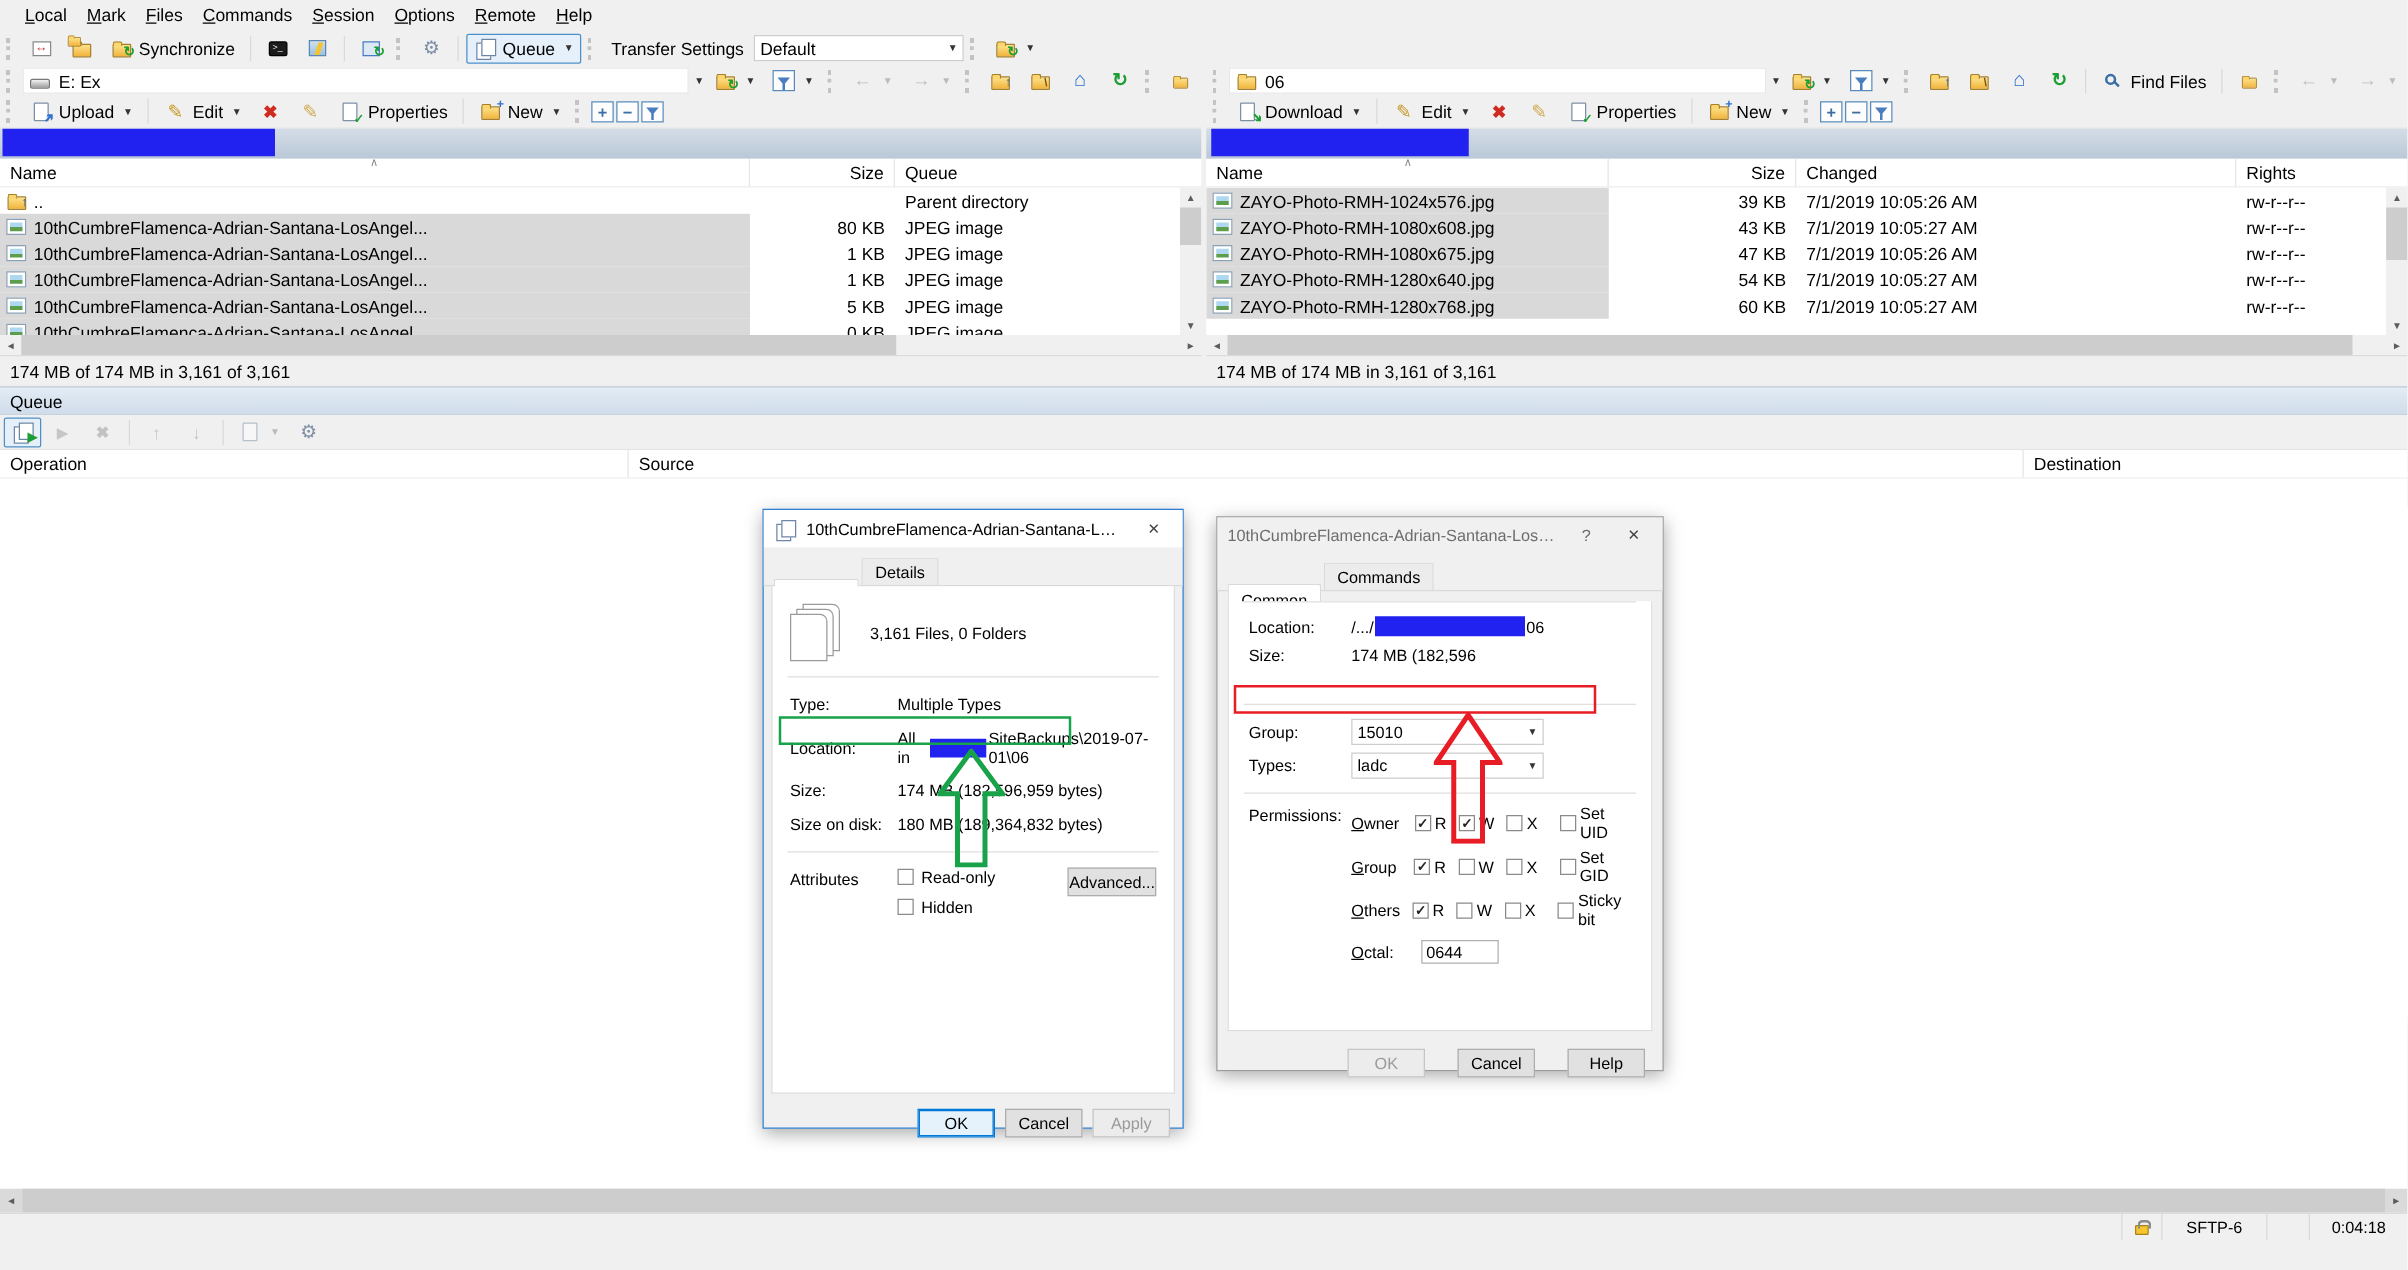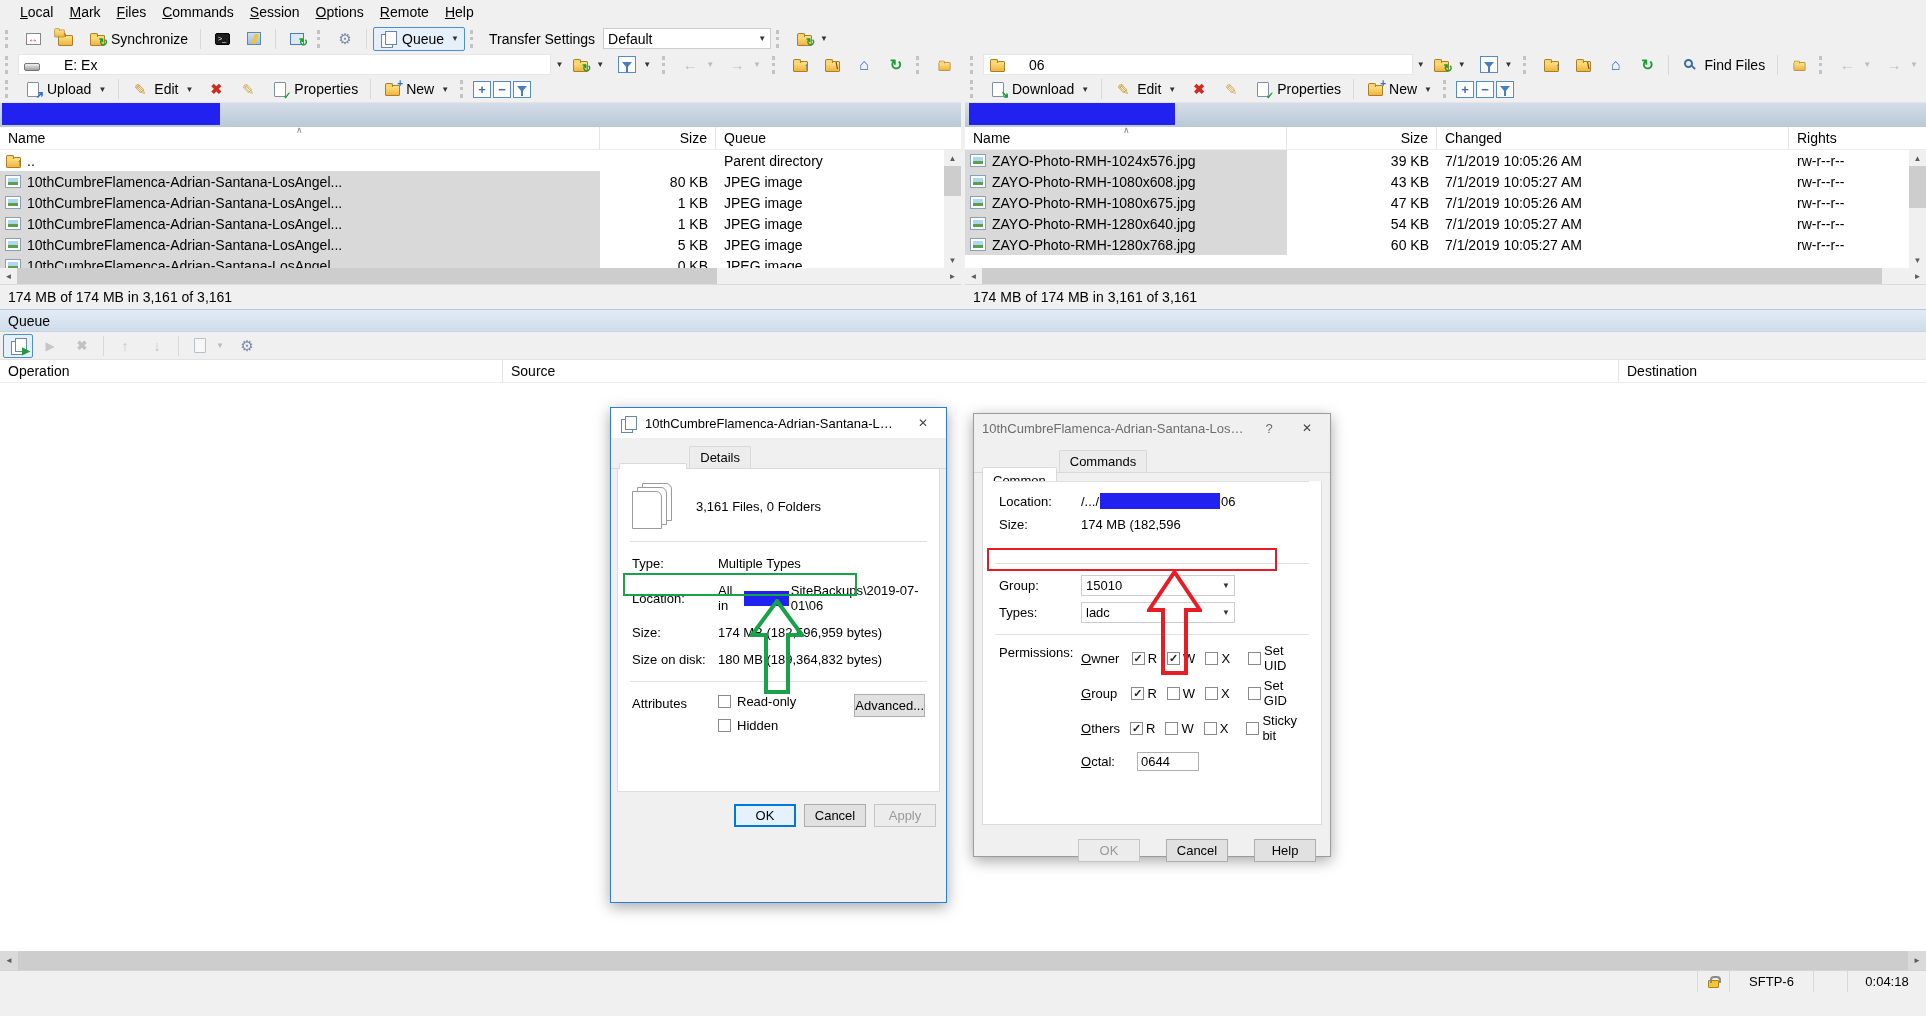--- a/index.html
+++ b/index.html
@@ -79,21 +79,21 @@
   .tabbar{height:24px;display:flex;align-items:flex-end;background:#f0f0f0;padding-left:4px;border-bottom:1px solid #d5d5d5}
   .stab{display:flex;align-items:center;gap:6px;height:23px;padding:0 8px;border:1px solid #c8c8c8;border-bottom:none;background:linear-gradient(#fdfdfd,#f0f0f0);border-radius:2px 2px 0 0}
   .stab.active{background:#fff}
   .redact{background:var(--redact);display:inline-block}
 
   
   .panels{display:flex;flex:none}
   .panel{width:961px;display:flex;flex-direction:column;background:#f0f0f0}
   .psplit{width:4px;background:#f0f0f0}
   .addr-row{height:23px;display:flex;align-items:center;gap:2px;padding:0 2px}
-  .addr-field{flex:1;display:flex;align-items:center;gap:23px;height:21px;background:#fff;border:1px solid #e6e6e6;padding:0 4px}
+  .addr-field{flex:1;display:flex;align-items:center;gap:6px;height:21px;background:#fff;border:1px solid #e6e6e6;padding:0 4px}
   .cmd-row{height:27px;display:flex;align-items:center;gap:2px;padding:0 2px;border-bottom:1px solid #e3e3e3}
   .pathbar{height:24px;background:linear-gradient(#d4dde7,#b9c8d7);position:relative}
   .pathbar .redact{position:absolute;top:0;height:22px}
 
   .cols{height:23px;display:flex;background:#fff;border-bottom:1px solid #ededed;align-items:center;position:relative}
   .colcell{border-right:1px solid #e5e5e5;height:100%;display:flex;align-items:center;padding:0 8px;position:relative}
   .sortmark{position:absolute;top:-2px;font-size:9px;color:#888}
   .sortmark::before{content:"∧"}
   .listwrap{height:118px;display:flex}
   .list{flex:1;background:#fff;overflow:hidden}
@@ -724,21 +724,21 @@
     <span class="i">
         <span class="papers"></span>
       </span>
     <span class="ttl">10thCumbreFlamenca-Adrian-Santana-LosAngele...</span>
     <span class="tbtn g-close"></span>
   </div>
   <div class="tabs">
     <span class="tab active">General</span>
     <span class="tab">Details</span>
   </div>
-  <div class="page" style="margin:0 6px;height:323px">
+  <div class="page" style="margin:0 6px;height:406px">
     <div class="frow" style="padding:14px 14px 4px 14px;gap:24px">
       <span class="filestack">
           <i></i>
           <i></i>
           <i></i>
         </span>
       <span>3,161 Files, 0 Folders</span>
     </div>
     <div class="hr"></div>
     <div class="frow" style="padding:6px 14px">

